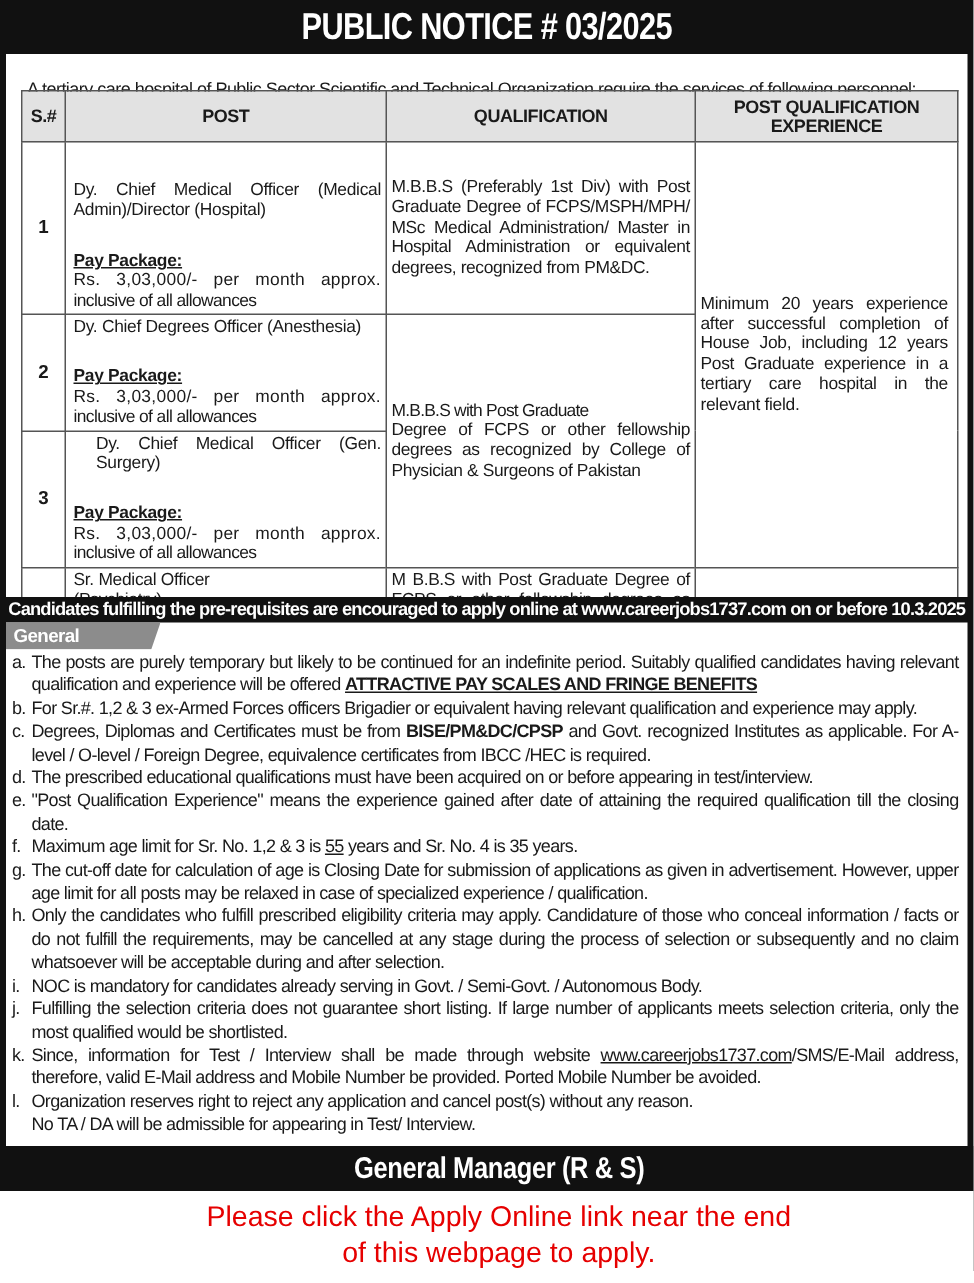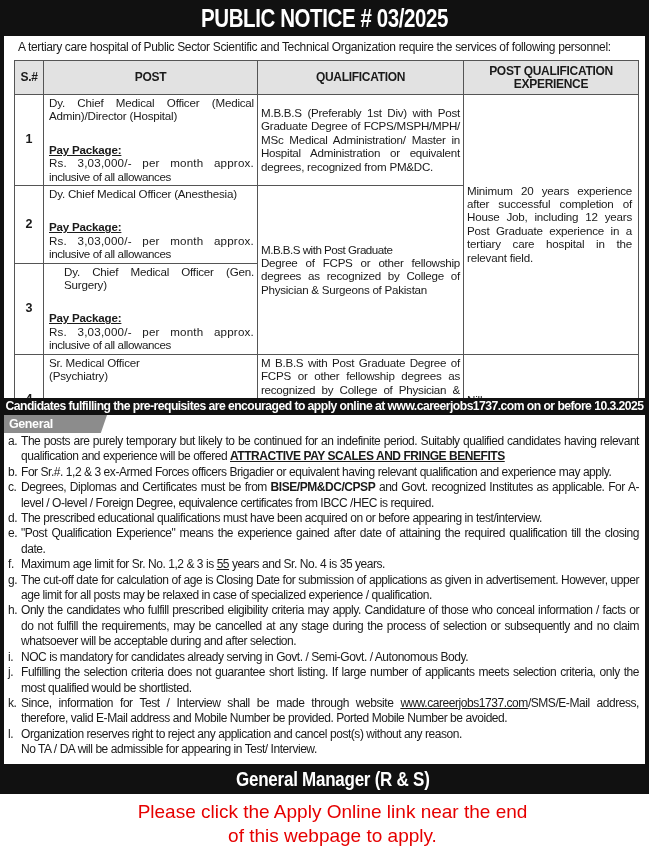--- a/index.html
+++ b/index.html
@@ -12,21 +12,21 @@
   }
   .title-bar {
     height: 36px; display: flex; align-items: center; justify-content: center;
     color: #ffffff; font-weight: bold; font-size: 25px; letter-spacing: -0.5px;
     font-family: "Liberation Sans", sans-serif; transform: scaleX(0.82);
   }
   .inner {
     background: #ffffff; position: absolute; left: 4px; right: 4px; top: 36px; height: 362px;
   }
   .intro {
-    font-size: 12px; line-height: 14px; padding: 4px 0 0 14px; height: 24px;
+    font-size: 12px; line-height: 14px; padding: 16px 0 0 14px; height: 24px;
     letter-spacing: -0.35px; white-space: nowrap;
   }
   table.posts {
     position: absolute; left: 10px; top: 24px; width: 625px; border-collapse: collapse;
     font-size: 11.6px; line-height: 13.4px;
   }
   table.posts th, table.posts td { border: 1px solid #555; vertical-align: middle; }
   table.posts th {
     background: #e2e2e2; font-weight: bold; font-size: 12px; line-height: 13px; height: 34px;
     letter-spacing: -0.3px; text-align: center;
@@ -95,32 +95,32 @@
         <th>
           <div>POST QUALIFICATION</div>
           <div>EXPERIENCE</div>
         </th>
       </tr>
     </thead>
     <tbody>
       <tr style="height:83px;">
         <td class="sn">1</td>
         <td class="post">
-          <span style="display:block;">Dy. Chief Medical Officer (Medical Admin)/Director (Hospital)</span>
+          <span style="display:block;margin-top:24px;">Dy. Chief Medical Officer (Medical Admin)/Director (Hospital)</span>
           <span class="pay-label">Pay Package:</span>
           <span class="pay-amount">Rs. 3,03,000/- per month approx.</span>
           <span class="pay-incl">inclusive of all allowances</span>
         </td>
         <td class="qual">M.B.B.S (Preferably 1st Div) with Post Graduate Degree of FCPS/MSPH/MPH/ MSc Medical Administration/ Master in Hospital Administration or equivalent degrees, recognized from PM&amp;DC.</td>
         <td class="pqe" rowspan="3">Minimum 20 years experience after successful completion of House Job, including 12 years Post Graduate experience in a tertiary care hospital in the relevant field.</td>
       </tr>
       <tr style="height:64px;">
         <td class="sn">2</td>
         <td class="post">
-          <span style="display:block;">Dy. Chief Medical Officer (Anesthesia)</span>
+          <span style="display:block;">Dy. Chief Degrees Officer (Anesthesia)</span>
           <span class="pay-label">Pay Package:</span>
           <span class="pay-amount">Rs. 3,03,000/- per month approx.</span>
           <span class="pay-incl">inclusive of all allowances</span>
         </td>
         <td class="qual" rowspan="2">
           <span style="display:block; letter-spacing:-0.5px;">M.B.B.S with Post Graduate</span>
           <span>Degree of FCPS or other fellowship degrees as recognized by College of Physician &amp; Surgeons of Pakistan</span>
         </td>
       </tr>
       <tr style="height:67px;">

